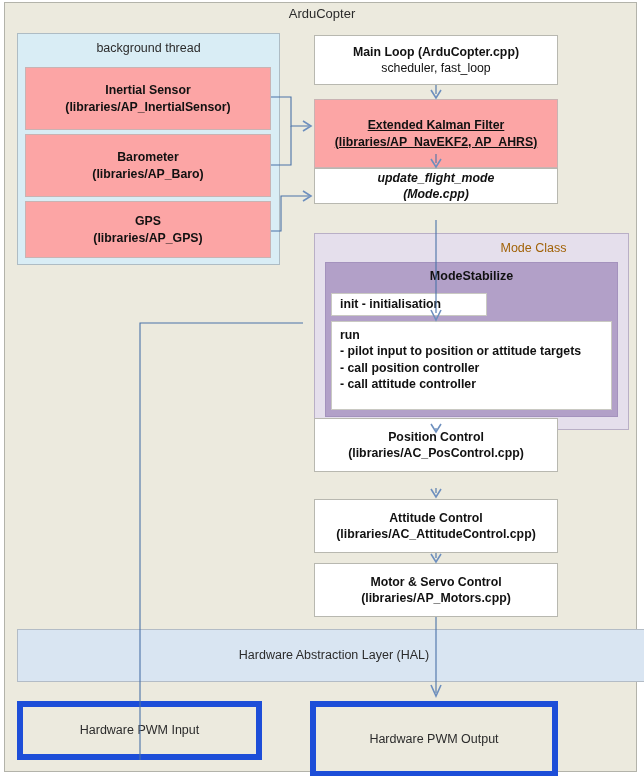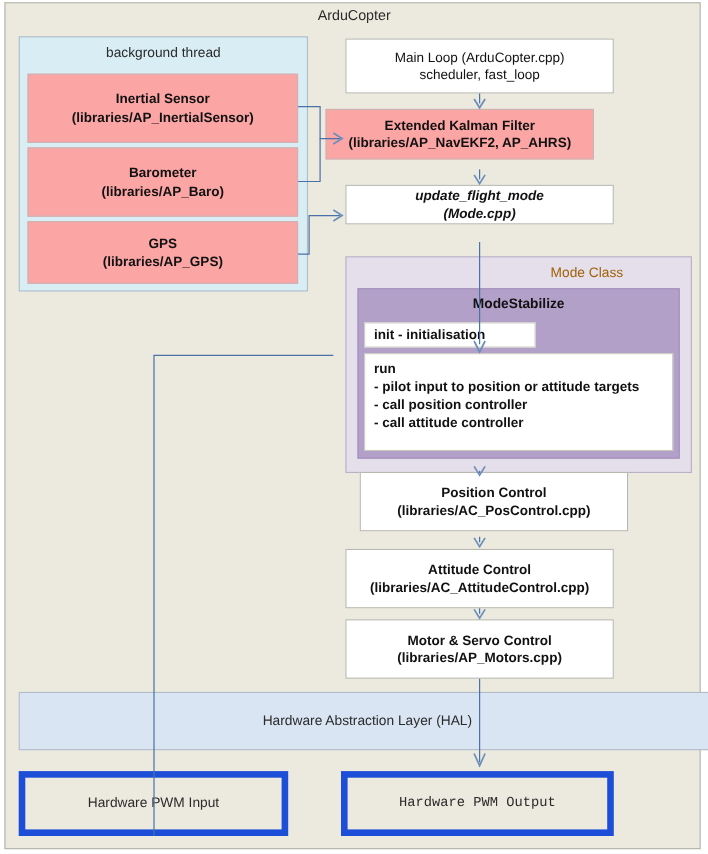--- a/index.html
+++ b/index.html
@@ -37,21 +37,21 @@
     flex-direction:column;
     align-items:center;
     justify-content:center;
     text-align:center;
     font-size:12.3px;
     color:#111111;
     line-height:1.32;
   }
   .box .l1{font-weight:bold;}
   .box .l2{font-weight:bold;}
-  .box.plain .l1{font-weight:normal;}
+  .box.plain .l1{font-weight:bold;}
   .box.plain .l2{font-weight:normal;}
   .white{background:#ffffff;}
   .pink{background:#fca5a5;border-color:#c9b3b3;}
   .blue{background:#d9e5f2;border-color:#b3bcc6;}
   .bgthread{
     background:#d9edf5;border:1px solid #aebcc4;
   }
   .bgthread-label{
     position:absolute;left:0;top:7px;width:100%;
     text-align:center;font-size:12.5px;color:#2b2b2b;
@@ -117,21 +117,21 @@
   <div class="box pink" style="left:25px;top:201px;width:246px;height:57px;">
     <span class="l1">GPS</span>
     <span class="l2">(libraries/AP_GPS)</span>
   </div>
 
   <div class="box white plain" style="left:314px;top:35px;width:244px;height:50px;">
     <span class="l1">Main Loop (ArduCopter.cpp)</span>
     <span class="l2">scheduler, fast_loop</span>
   </div>
 
-  <div class="box pink" style="left:296px;top:99px;width:244px;height:46px;">
+  <div class="box pink" style="left:314px;top:99px;width:244px;height:69px;text-decoration:underline;">
     <span class="l1">Extended Kalman Filter</span>
     <span class="l2">(libraries/AP_NavEKF2, AP_AHRS)</span>
   </div>
 
   <div class="box white" style="left:314px;top:168px;width:244px;height:36px;font-style:italic;">
     <span class="l1">update_flight_mode</span>
     <span class="l2">(Mode.cpp)</span>
   </div>
 
   <div class="modeclass" style="position:absolute;left:314px;top:233px;width:315px;height:197px;box-sizing:border-box;">
@@ -146,21 +146,21 @@
     <span>init - initialisation</span>
   </div>
 
   <div class="subbox run" style="left:331px;top:321px;width:281px;height:89px;">
     <div>run</div>
     <div>- pilot input to position or attitude targets</div>
     <div>- call position controller</div>
     <div>- call attitude controller</div>
   </div>
 
-  <div class="box white" style="left:314px;top:429px;width:244px;height:54px;margin-left:13px;">
+  <div class="box white" style="left:314px;top:418px;width:244px;height:54px;">
     <span class="l1">Position Control</span>
     <span class="l2">(libraries/AC_PosControl.cpp)</span>
   </div>
 
   <div class="box white" style="left:314px;top:499px;width:244px;height:54px;">
     <span class="l1">Attitude Control</span>
     <span class="l2">(libraries/AC_AttitudeControl.cpp)</span>
   </div>
 
   <div class="box white" style="left:314px;top:563px;width:244px;height:54px;">
@@ -169,21 +169,21 @@
   </div>
 
   <div class="box blue" style="left:17px;top:629px;width:634px;height:53px;">
     <span class="hal-label">Hardware Abstraction Layer (HAL)</span>
   </div>
 
   <div class="box tan" style="left:17px;top:701px;width:245px;height:59px;">
     <span class="pwm-label">Hardware PWM Input</span>
   </div>
 
-  <div class="box tan" style="left:310px;top:701px;width:248px;height:59px;font-family:Liberation Mono, monospace;">
+  <div class="box tan" style="left:310px;top:701px;width:248px;height:76px;">
     <span class="pwm-label">Hardware PWM Output</span>
   </div>
 
   <svg class="links">
 
     <polyline points="271,97 291,97 291,126 309,126"></polyline>
     <polyline points="271,165 291,165 291,126"></polyline>
 
     <polyline points="271,231 281,231 281,196 309,196"></polyline>
 

